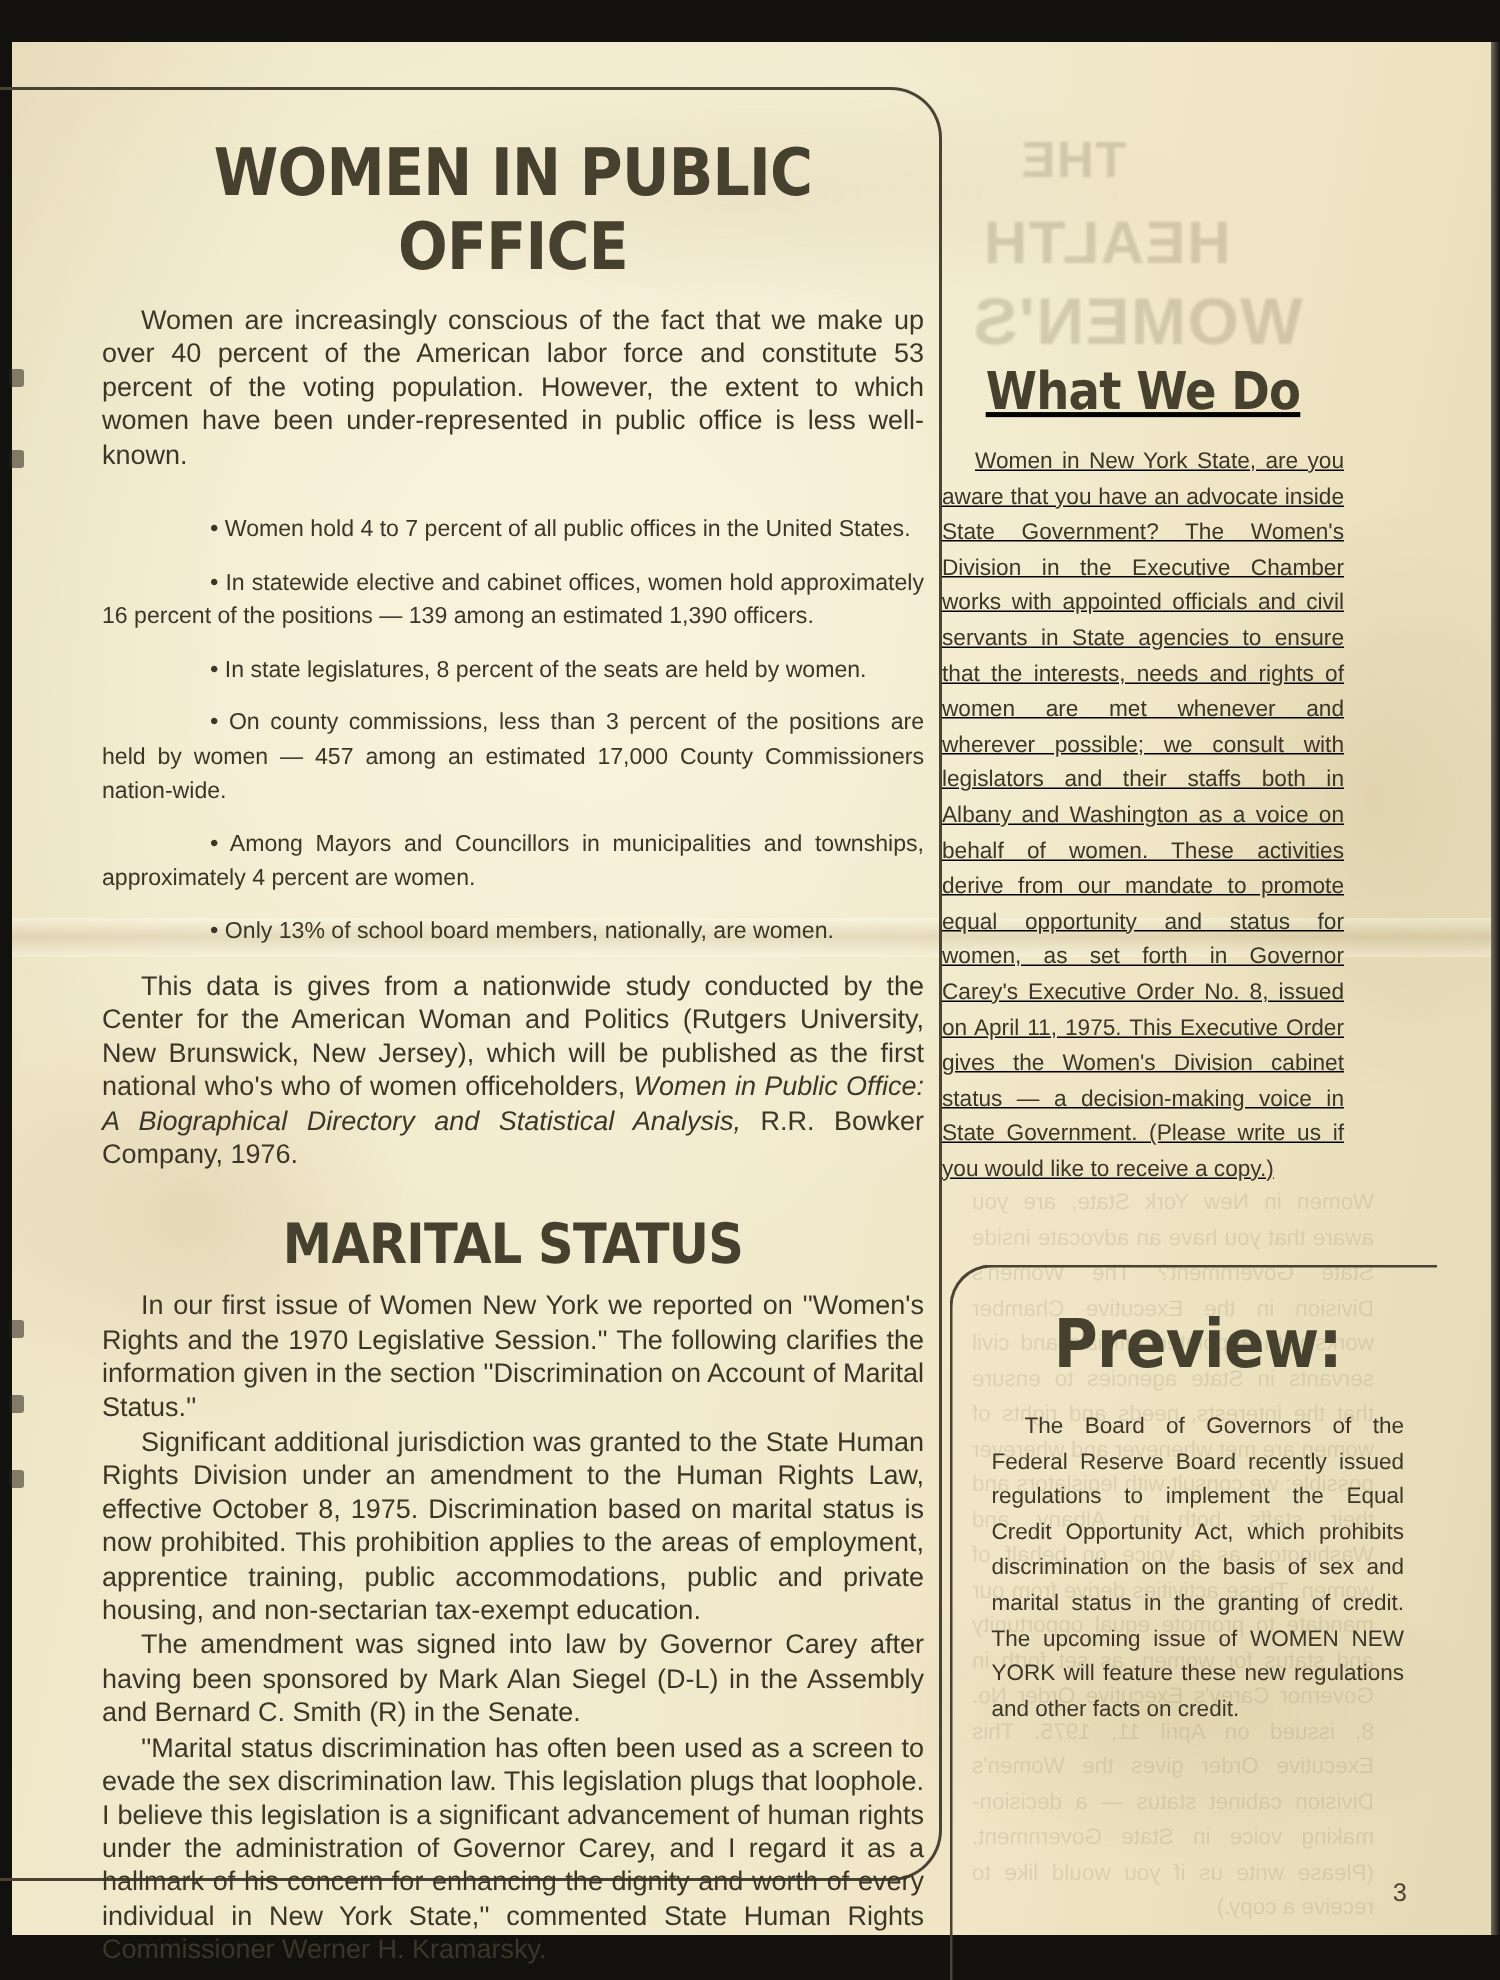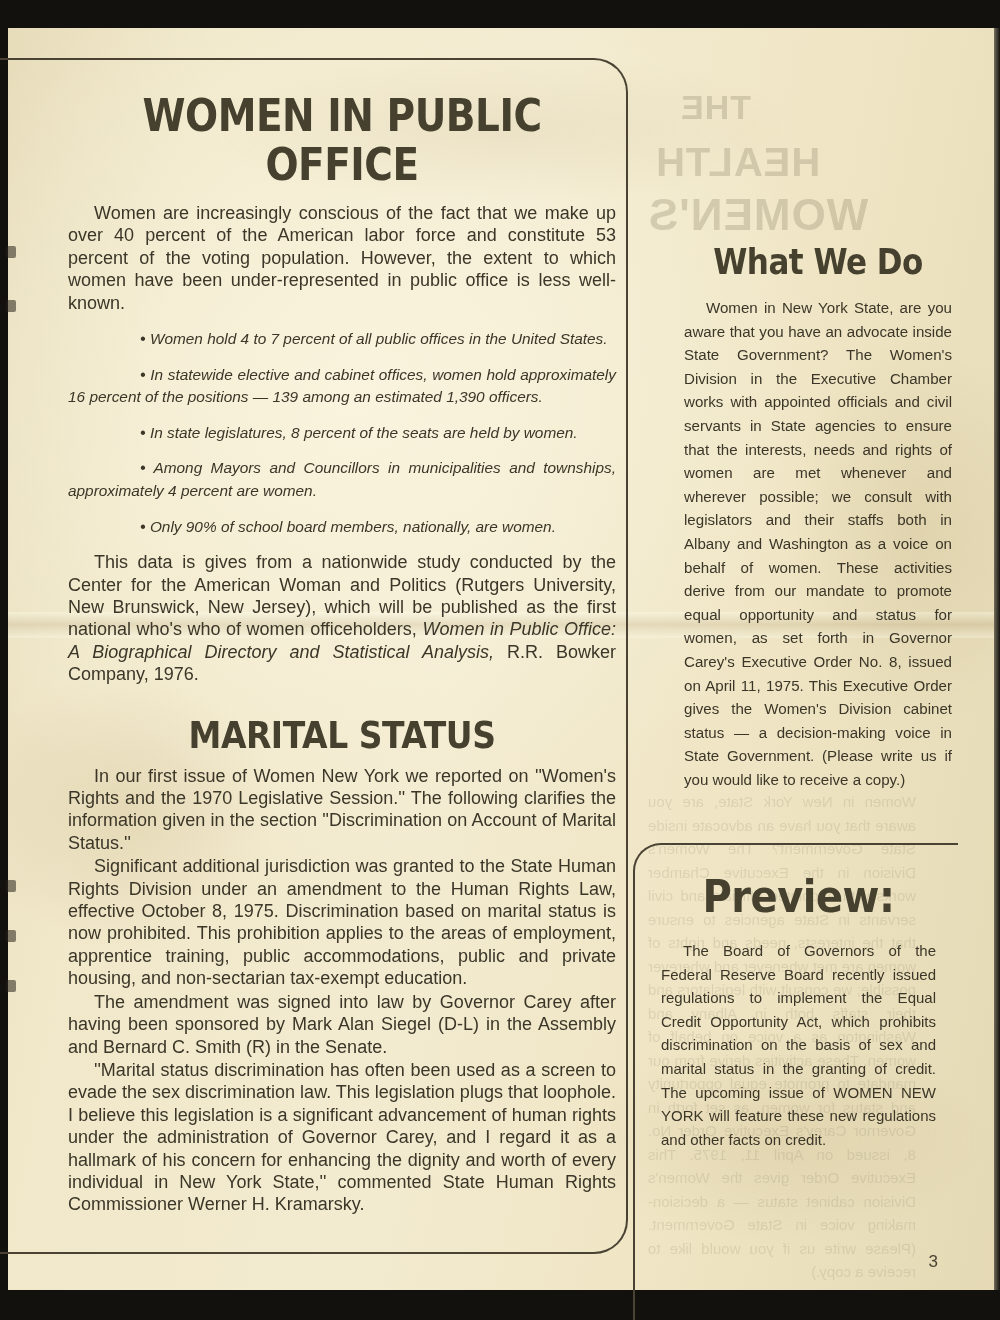--- a/index.html
+++ b/index.html
@@ -107,39 +107,40 @@
 
   p.body {
     font-size: 18px;
     line-height: 22.4px;
     color: #3b3628;
     margin: 0 0 1px 0;
     text-align: justify;
     text-indent: 26px;
   }
 
-  ul.facts { list-style: none; margin: 14px 0 6px 0; padding: 0; font-style: italic; }
+  ul.facts { list-style: none; margin: 28px 0 6px 0; padding: 0; }
   ul.facts li {
     font-size: 15.4px;
     line-height: 22.6px;
     color: #3b3628;
     text-align: justify;
     margin: 0 0 13px 0;
     padding-left: 0;
     text-indent: 0;
   }
   ul.facts li .lead-in { padding-left: 72px; }
   .dot { font-size: 16px; }
   .sect-gap-lg { height: 26px; }
 
   
   .col-right {
     position: absolute;
-    left: 684px; top: 240px;
+    left: 628px; top: 240px;
     width: 268px;
+    text-decoration: underline;
   }
   .col-right .body {
     font-size: 15.1px;
     line-height: 23.6px;
     text-indent: 22px;
   }
   h2.display.right { font-size: 31px; line-height: 38px; margin-bottom: 18px; }
 
   
   .preview-box {
@@ -196,22 +197,23 @@
       <h1 class="display">WOMEN IN PUBLIC OFFICE</h1>
 
       <div style="height:22px"></div>
 
       <p class="body">Women are increasingly conscious of the fact that we make up over 40 percent of the American labor force and constitute 53 percent of the voting population. However, the extent to which women have been under-represented in public office is less well-known.</p>
 
       <ul class="facts">
         <li><span class="lead-in"><span class="dot">•</span> </span><span>Women hold 4 to 7 percent of all public offices in the United States.</span></li>
         <li><span class="lead-in"><span class="dot">•</span> </span><span>In statewide elective and cabinet offices, women hold approximately 16 percent of the positions — 139 among an estimated 1,390 officers.</span></li>
         <li><span class="lead-in"><span class="dot">•</span> </span><span>In state legislatures, 8 percent of the seats are held by women.</span></li>
+        <li><span class="lead-in"><span class="dot">•</span> </span><span>On county commissions, less than 3 percent of the positions are held by women — 457 among an estimated 17,000 County Commissioners nation-wide.</span></li>
         <li><span class="lead-in"><span class="dot">•</span> </span><span>Among Mayors and Councillors in municipalities and townships, approximately 4 percent are women.</span></li>
-        <li><span class="lead-in"><span class="dot">•</span> </span><span>Only 90% of school board members, nationally, are women.</span></li>
+        <li><span class="lead-in"><span class="dot">•</span> </span><span>Only 13% of school board members, nationally, are women.</span></li>
       </ul>
 
       <p class="body"><span>This data is gives from a nationwide study conducted by the Center for the American Woman and Politics (Rutgers University, New Brunswick, New Jersey), which will be published as the first national who's who of women officeholders, </span><em>Women in Public Office: A Biographical Directory and Statistical Analysis,</em><span> R.R. Bowker Company, 1976.</span></p>
 
       <div class="sect-gap-lg"></div>
 
       <h2 class="display">MARITAL STATUS</h2>
 
       <div style="height:12px"></div>
 

